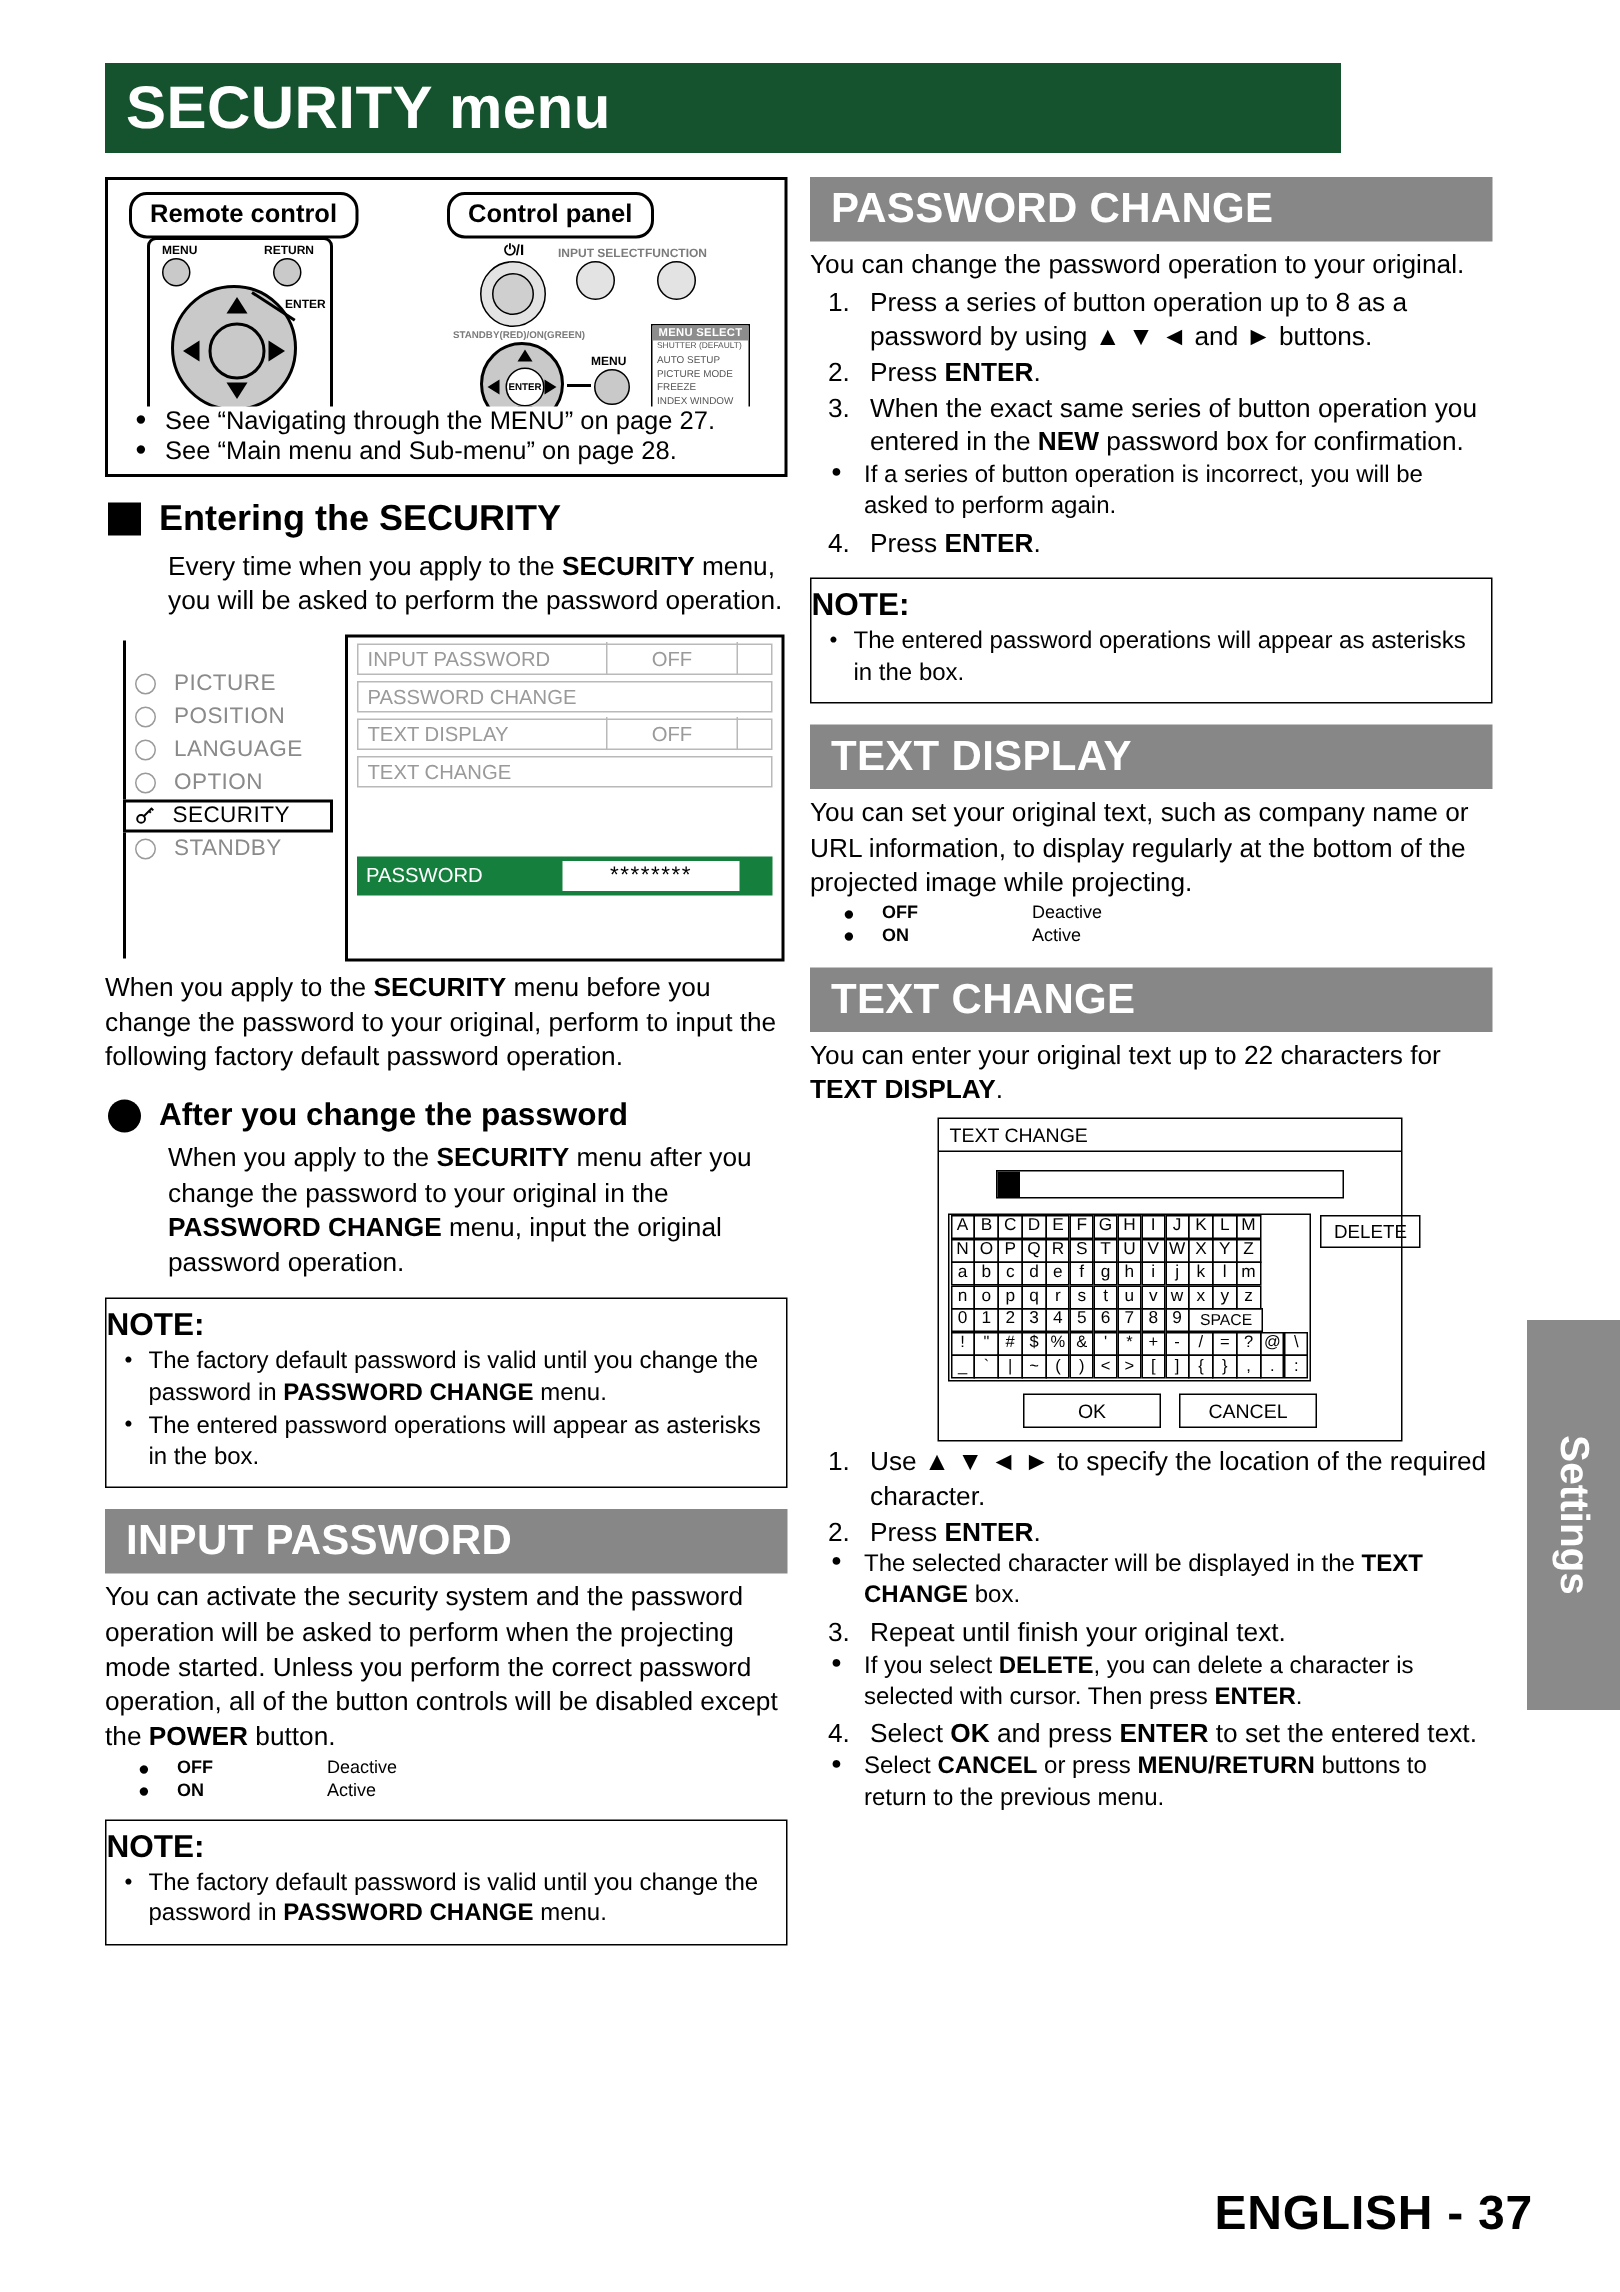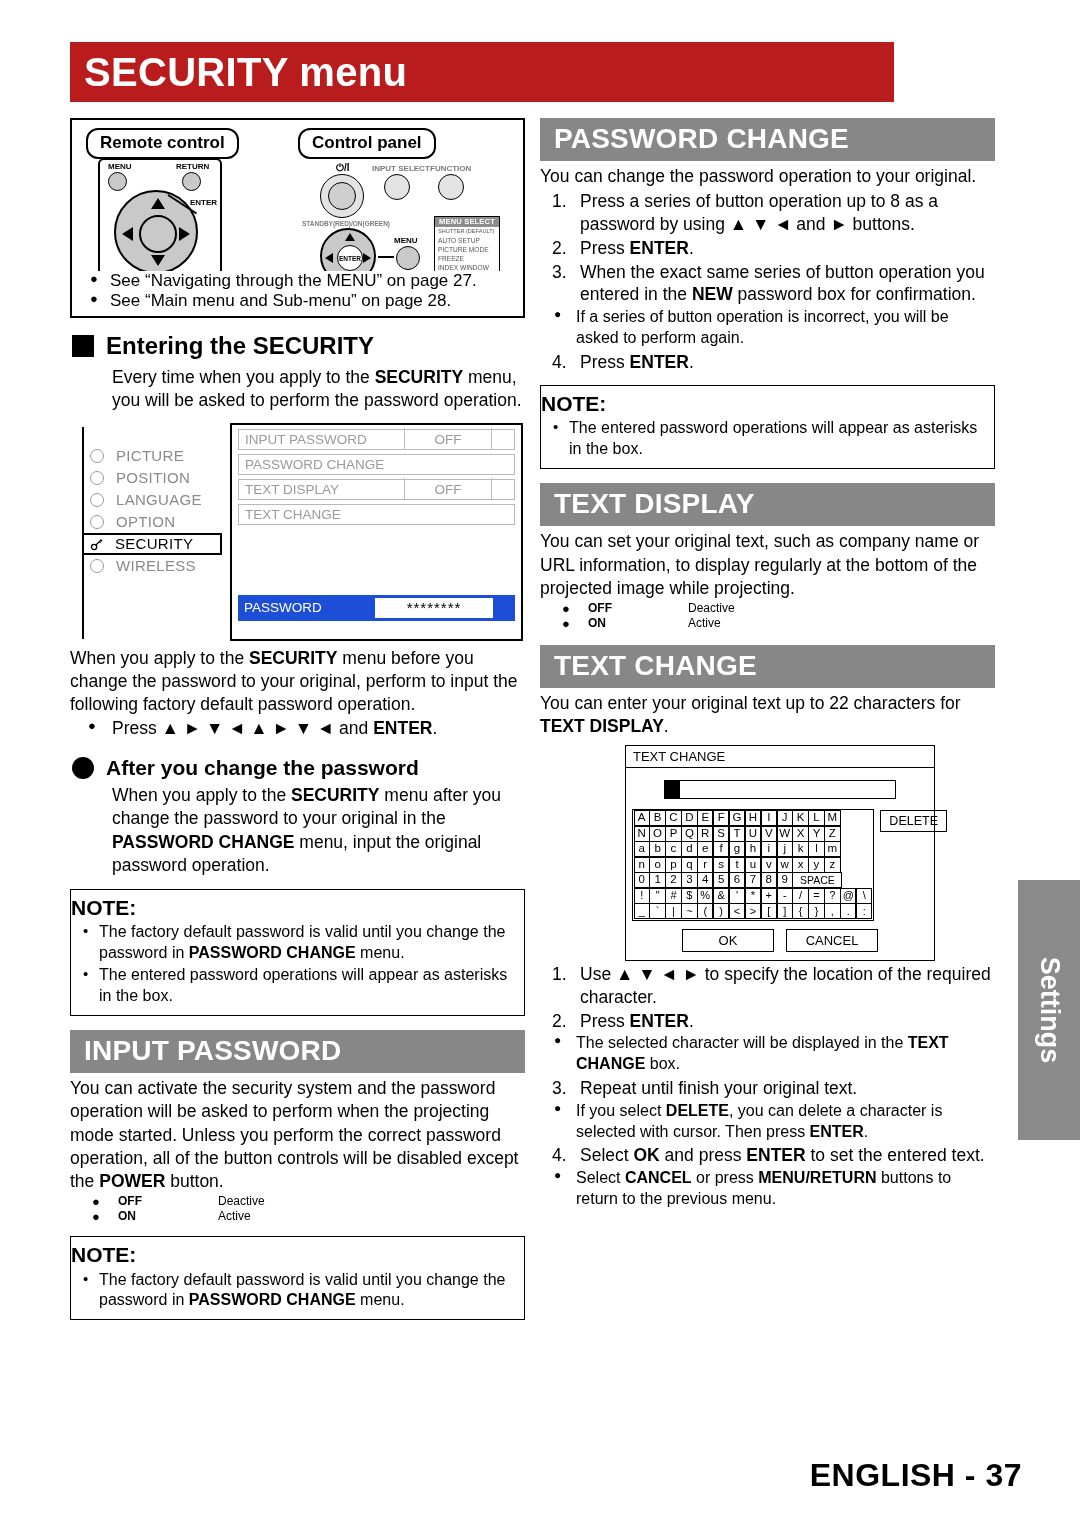--- a/index.html
+++ b/index.html
@@ -10,21 +10,21 @@
     font-family:"Liberation Sans", sans-serif;
     color:#000;
     position:relative;
     overflow:hidden;
   }
   .page { position:absolute; inset:0; }
 
   
   .title-bar{
     position:absolute; left:70px; top:42px; width:824px; height:60px;
-    background:#b91c1c; color:#fff;
+    background:#14532d; color:#fff;
     display:flex; align-items:center;
     padding-left:14px;
     font-size:40px; font-weight:bold; letter-spacing:.3px;
   }
 
   
   .col-left { position:absolute; left:70px; top:118px; width:455px; }
   .col-right{ position:absolute; left:540px; top:118px; width:455px; }
 
   
@@ -165,22 +165,22 @@
     position:absolute; right:22px; top:-1.5px; bottom:-1.5px; width:88px;
     border-left:1.5px solid #b9b9b9; border-right:1.5px solid #b9b9b9;
     display:flex; align-items:center; justify-content:center;
   }
   .osd-row .cap{
     position:absolute; right:0; top:-1.5px; bottom:-1.5px; width:22px;
     border-left:0;
   }
   .osd-pwrow{
     position:absolute; left:6px; right:6px; top:146px; height:26px;
-    background:#1d4ed8; color:#fff; font-size:13.5px;
-    display:flex; align-items:center; padding-left:6px;margin-top:24px;
+    background:#15803d; color:#fff; font-size:13.5px;
+    display:flex; align-items:center; padding-left:6px;
   }
   .osd-pwrow .pwbox{
     position:absolute; right:22px; top:3px; bottom:3px; width:118px;
     background:#fff; color:#000; display:flex; align-items:center; justify-content:center;
     font-size:15px; letter-spacing:1px;
   }
 
   
   .tc-dialog{
     border:1.6px solid #000; width:310px; margin:6px 0 0 85px; background:#fff;
@@ -335,21 +335,21 @@
           <span class="osd-ic" style="width:13px;height:13px;">
             <svg viewBox="0 0 16 16" width="13" height="13" aria-hidden="true">
                 <circle cx="5" cy="11" r="3.2" fill="none" stroke="#000" stroke-width="1.6"></circle>
                 <path d="M7 9 L14 2 M11.5 4.5 L13 6 M13.5 2.5 L15 4" stroke="#000" stroke-width="1.6" fill="none"></path>
               </svg>
           </span>
           <span>SECURITY</span>
         </div>
         <div class="osd-item">
           <span class="osd-ic"></span>
-          <span>WIRELESS</span>
+          <span>STANDBY</span>
         </div>
       </div>
 
       <div class="osd-right">
         <div class="osd-row">
           <span>INPUT PASSWORD</span>
           <span class="val">OFF</span>
           <span class="cap"></span>
         </div>
         <div class="osd-row">
@@ -366,23 +366,20 @@
         <div class="osd-pwrow">
           <span>PASSWORD</span>
           <span class="pwbox">********</span>
         </div>
       </div>
     </div>
 
     <p class="para">
       <span>When you apply to the </span><b>SECURITY</b><span> menu before you change the password to your original, perform to input the following factory default password operation.</span>
     </p>
-    <ul class="dot big">
-      <li><span>Press ▲ ► ▼ ◄ ▲ ► ▼ ◄ and </span><b>ENTER</b><span>.</span></li>
-    </ul>
 
     <div class="dot-head">
       <div class="cir"></div>
       <div class="t">After you change the password</div>
     </div>
     <p class="para ind">
       <span>When you apply to the </span><b>SECURITY</b><span> menu after you change the password to your original in the </span><b>PASSWORD CHANGE</b><span> menu, input the original password operation.</span>
     </p>
 
     <div class="note">

